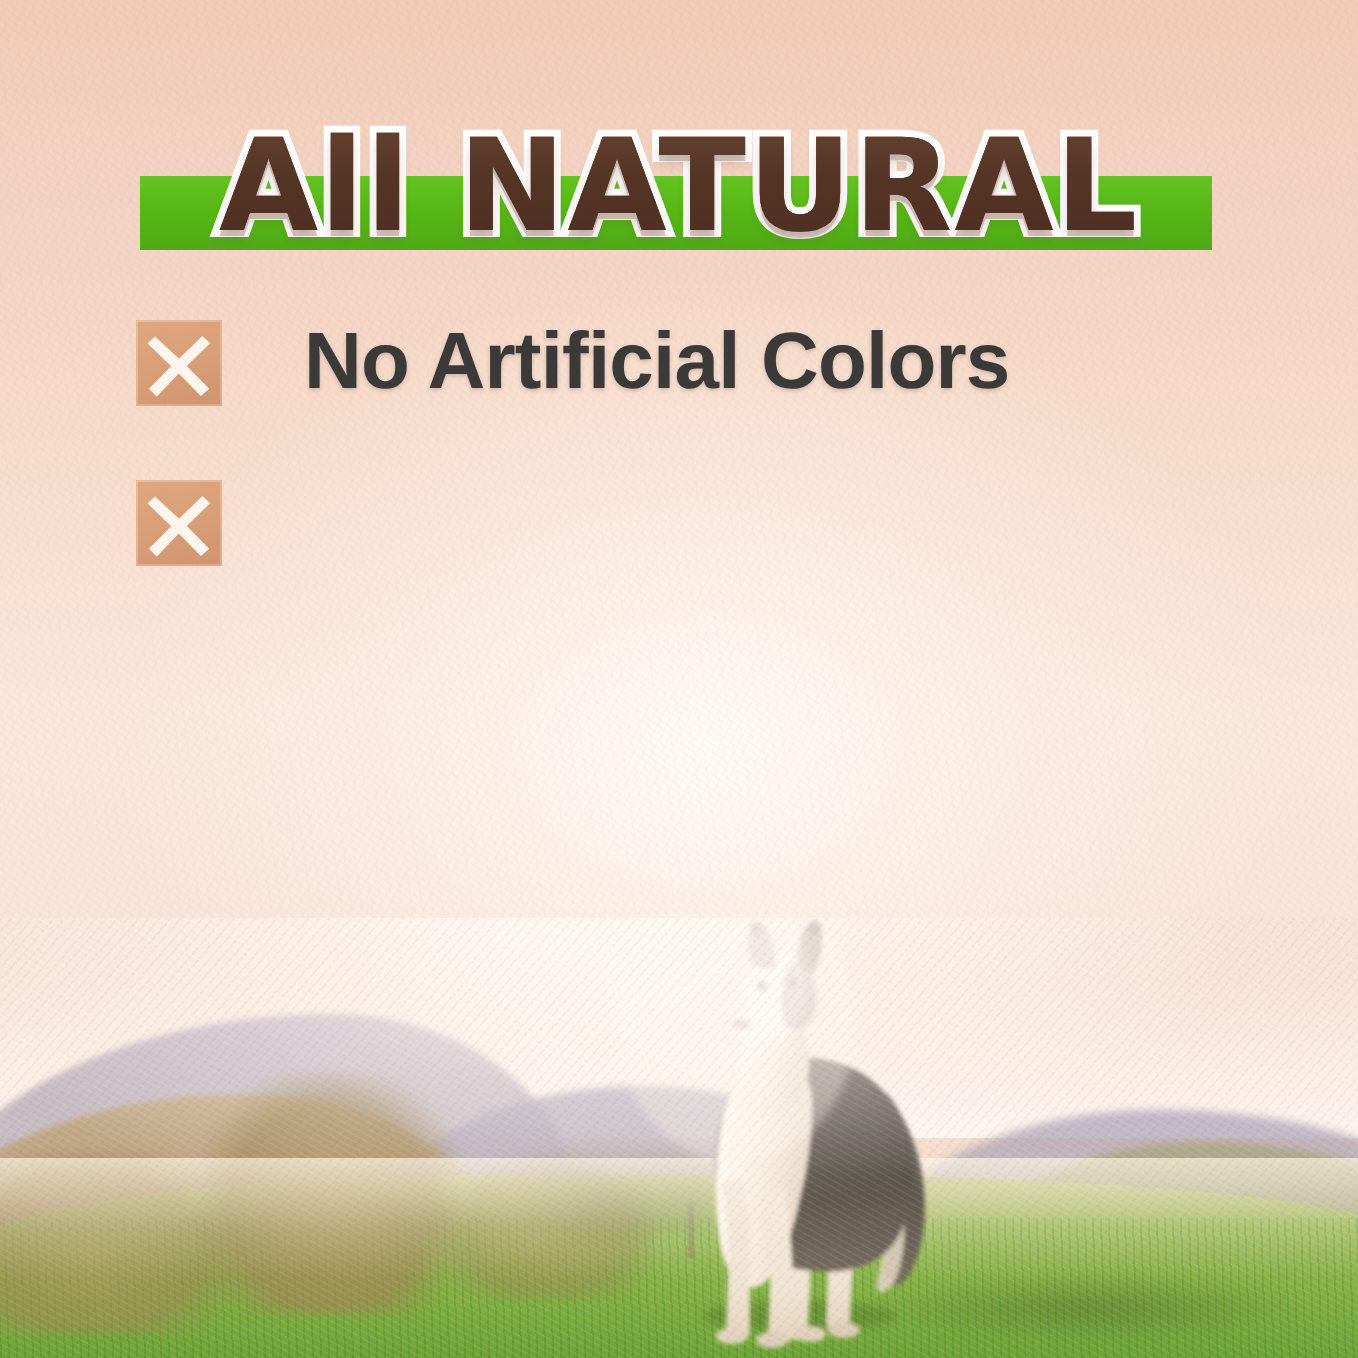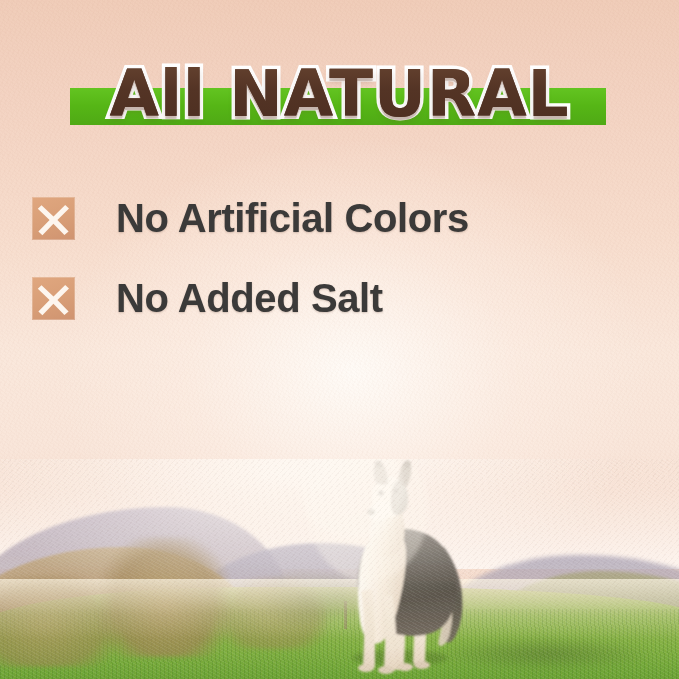--- a/index.html
+++ b/index.html
@@ -85,22 +85,22 @@
   
   #benefits {
     position:absolute;
     left:0; top:160px;
     width:679px;
   }
   .benefit-row {
     position:relative;
     height:80px;
     display:flex;
-    align-items:flex-end;
-    padding-left:32px;
+    align-items:flex-start;
+    padding-left:68px;
   }
   .x-box {
     position:relative;
     width:43px; height:43px;
     flex:0 0 43px;
     background:linear-gradient(160deg,#e0a77f 0%,#d89e77 55%,#cf9370 100%);
     box-shadow:inset 0 0 0 1px rgba(255,255,255,0.22);
   }
   .x-box svg { display:block; width:43px; height:43px; }
   .benefit-label {
@@ -247,21 +247,20 @@
     </div>
 
 
 
     <div class="benefit-row">
       <span class="x-box">
         <svg viewBox="0 0 43 43" xmlns="http://www.w3.org/2000/svg">
           <path d="M9.5 8.2 L21.5 19.4 L33.2 8.0 L37.0 11.6 L25.4 23.0 L36.6 34.4 L32.4 38.0 L21.4 26.8 L10.4 38.2 L6.4 34.4 L17.6 23.1 L5.8 11.8 Z" fill="#fdf6ef"></path>
         </svg>
       </span>
-      <span class="benefit-label">No Added Salt</span>
     </div>
 
   </div>
 
   <div id="photo">
     <div class="sky"></div>
 
     <div class="ridge ridge-far-l"></div>
     <div class="ridge ridge-far-c"></div>
     <div class="ridge ridge-far-r"></div>

